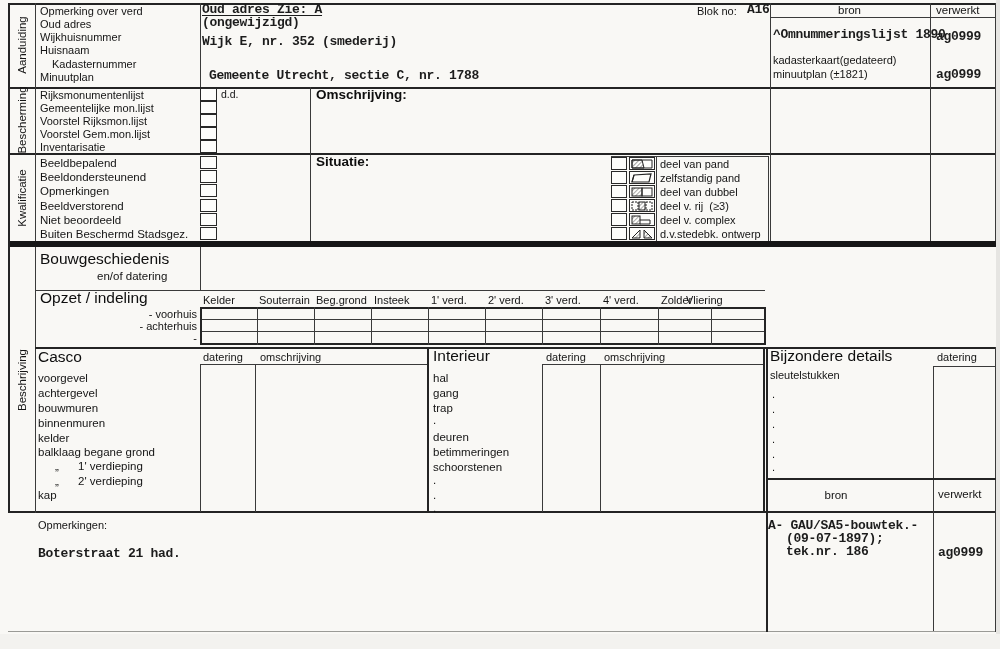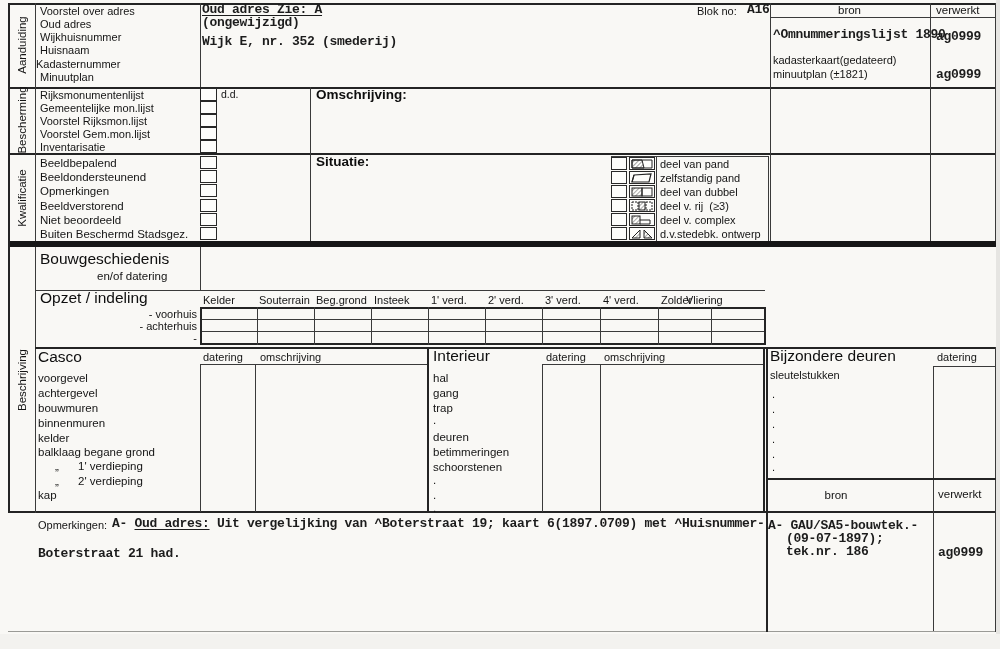--- a/index.html
+++ b/index.html
@@ -45,30 +45,31 @@
   <div class="vl1" style="left:200px;top:3px;height:84px"></div>
   <div class="vl1" style="left:310px;top:87px;height:154px"></div>
   <div class="vl1" style="left:770px;top:3px;height:238px"></div>
   <div class="vl1" style="left:930px;top:3px;height:238px"></div>
   <div class="vl1" style="left:995px;top:3px;height:238px"></div>
   <div class="hl1" style="left:770px;top:17px;width:226px"></div>
 
   <div class="vert" style="left:9px;top:6px;width:26px;height:78px">
     <span>Aanduiding</span>
     </div>
-  <div class="lbl" style="left:40px;top:5px">Voorstel over adres</div>
+  <div class="lbl" style="left:40px;top:5px">Opmerking over verd</div>
   <div class="lbl" style="left:40px;top:18px">Oud adres</div>
   <div class="lbl" style="left:40px;top:31px">Wijkhuisnummer</div>
   <div class="lbl" style="left:40px;top:44px">Huisnaam</div>
-  <div class="lbl" style="left:36px;top:58px">Kadasternummer</div>
+  <div class="lbl" style="left:52px;top:58px">Kadasternummer</div>
   <div class="lbl" style="left:40px;top:71px">Minuutplan</div>
 
   <div class="mono u" style="left:202px;top:3px">Oud adres Zie: A</div>
   <div class="mono" style="left:202px;top:16px">(ongewijzigd)</div>
   <div class="mono" style="left:202px;top:35px">Wijk E, nr. 352 (smederij)</div>
+  <div class="mono" style="left:209px;top:69px">Gemeente Utrecht, sectie C, nr. 1788</div>
   <div class="lbl" style="left:697px;top:5px">Blok no:</div>
   <div class="mono" style="left:747px;top:3px">A16</div>
 
   <div class="lbl2" style="left:838px;top:4px">bron</div>
   <div class="lbl2" style="left:936px;top:4px">verwerkt</div>
   <div class="mono" style="left:773px;top:28px">^Omnummeringslijst 1890</div>
   <div class="mono" style="left:936px;top:30px">ag0999</div>
   <div class="lbl" style="left:773px;top:54px">kadasterkaart(gedateerd)</div>
   <div class="lbl" style="left:773px;top:68px">minuutplan (±1821)</div>
   <div class="mono" style="left:936px;top:68px">ag0999</div>
@@ -258,36 +259,35 @@
   <div class="lbl2" style="left:433px;top:387px">gang</div>
   <div class="lbl2" style="left:433px;top:402px">trap</div>
   <div class="lbl2" style="left:433px;top:414px">.</div>
   <div class="lbl2" style="left:433px;top:431px">deuren</div>
   <div class="lbl2" style="left:433px;top:446px">betimmeringen</div>
   <div class="lbl2" style="left:433px;top:461px">schoorstenen</div>
   <div class="lbl2" style="left:433px;top:474px">.</div>
   <div class="lbl2" style="left:433px;top:489px">.</div>
   <div class="lbl2" style="left:433px;top:502px">.</div>
 
-  <div class="ttl" style="left:770px;top:348px">Bijzondere deuren</div>
+  <div class="ttl" style="left:770px;top:348px">Bijzondere details</div>
   <div class="lbl" style="left:937px;top:351px">datering</div>
   <div class="hl1" style="left:933px;top:366px;width:63px"></div>
   <div class="vl1" style="left:933px;top:366px;height:265px"></div>
   <div class="lbl" style="left:770px;top:369px">sleutelstukken</div>
   <div class="lbl" style="left:772px;top:388px">.</div>
   <div class="lbl" style="left:772px;top:403px">.</div>
   <div class="lbl" style="left:772px;top:418px">.</div>
   <div class="lbl" style="left:772px;top:433px">.</div>
   <div class="lbl" style="left:772px;top:448px">.</div>
   <div class="lbl" style="left:772px;top:461px">.</div>
 
   <div class="hl" style="left:766px;top:478px;width:230px"></div>
   <div class="lbl2 ralign" style="left:766px;top:489px;width:140px;text-align:center">bron</div>
   <div class="lbl2" style="left:938px;top:488px">verwerkt</div>
 
   <div class="lbl" style="left:38px;top:519px">Opmerkingen:</div>
-  <div class="mono" style="left:112px;top:517px"><span>A- </span><span class="u">Oud adres:</span><span> Uit vergelijking van ^Boterstraat 19; kaart 6(1897.0709) met ^Huisnummer-</span></div>
   <div class="mono" style="left:38px;top:547px">Boterstraat 21 had.</div>
   <div class="mono" style="left:768px;top:519px">A- GAU/SA5-bouwtek.-</div>
   <div class="mono" style="left:786px;top:532px">(09-07-1897);</div>
   <div class="mono" style="left:786px;top:545px">tek.nr. 186</div>
   <div class="mono" style="left:938px;top:546px">ag0999</div>
 </div>
 
 </body></html>

